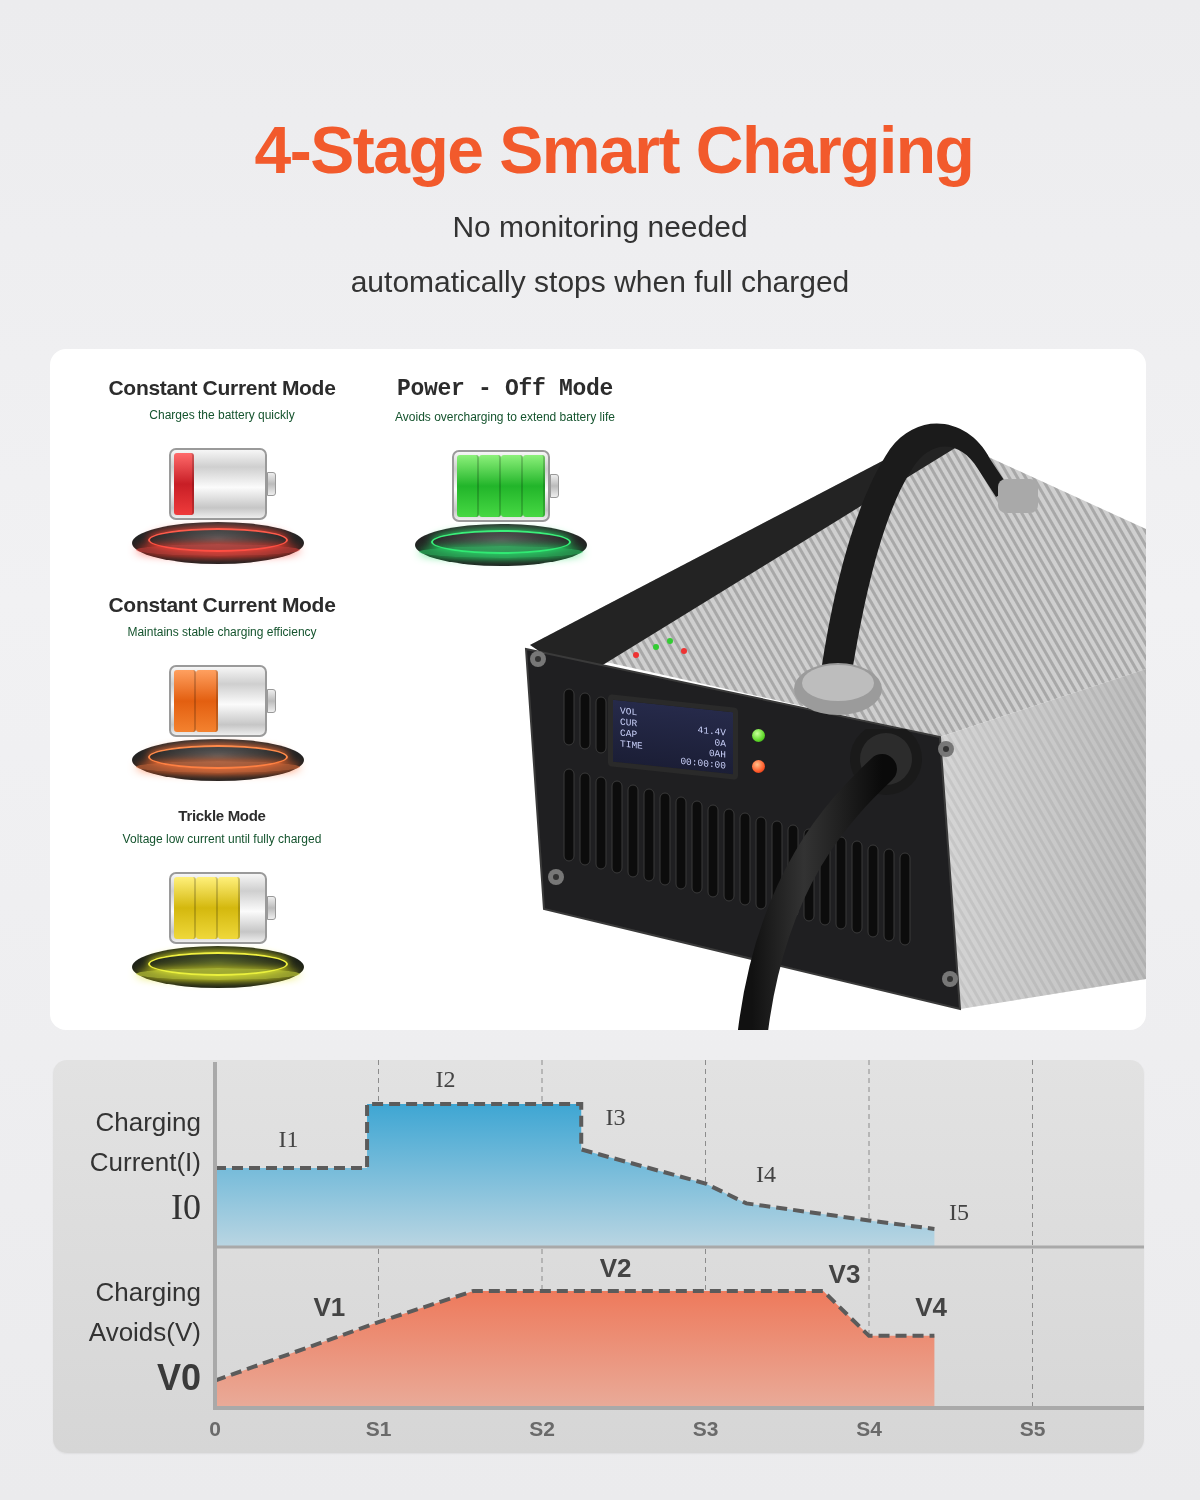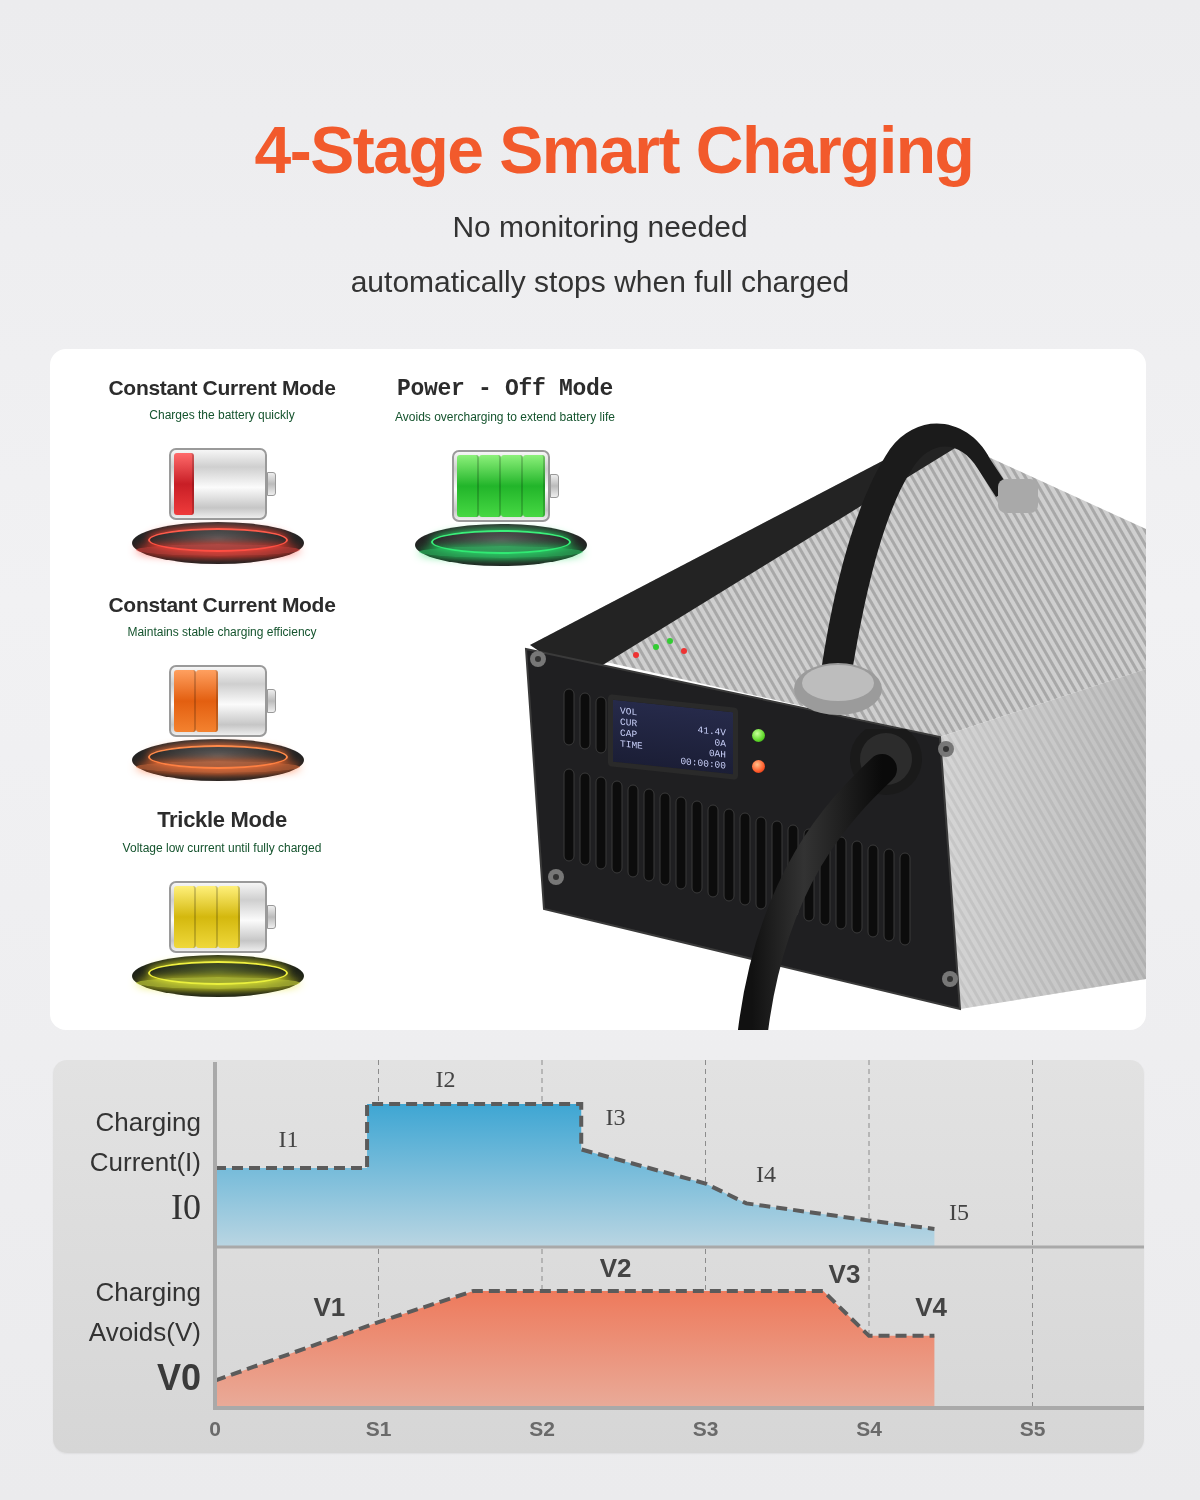--- a/index.html
+++ b/index.html
@@ -115,21 +115,21 @@
       <div class="pad-glow" style="background:rgba(255,120,60,0.55); box-shadow:0 0 10px #ff6a2a;"></div>
       <div class="battery" style="top:8px;">
         <div class="cell" style="width:22px; background:linear-gradient(180deg,#ffa060,#e35f10 50%,#f4822f);"></div>
         <div class="cell" style="width:22px; background:linear-gradient(180deg,#ffa060,#e35f10 50%,#f4822f);"></div>
       </div>
       <div class="battery-tip" style="top:32px;"></div>
     </div>
   </div>
 
   <div class="mode" style="left:2px; top:458px;">
-    <div class="mode-title" style="font-size:22px;">Trickle Mode</div>
+    <div class="mode-title" style="font-size:15px;">Trickle Mode</div>
     <div class="mode-desc">Voltage low current until fully charged</div>
     <div class="battery-wrap">
       <div class="pad" style="background:radial-gradient(ellipse at 50% 40%, #4d5a2a 0%, #22281a 55%, #111 100%);"></div>
       <div class="pad-ring" style="border-color:#f0f040; box-shadow:0 0 8px #e0e020;"></div>
       <div class="pad-glow" style="background:rgba(230,240,60,0.6); box-shadow:0 0 10px #e0e020;"></div>
       <div class="battery" style="top:8px;">
         <div class="cell" style="width:22px; background:linear-gradient(180deg,#fff07a,#d4b80e 50%,#efd83a);"></div>
         <div class="cell" style="width:22px; background:linear-gradient(180deg,#fff07a,#d4b80e 50%,#efd83a);"></div>
         <div class="cell" style="width:22px; background:linear-gradient(180deg,#fff07a,#d4b80e 50%,#efd83a);"></div>
       </div>

